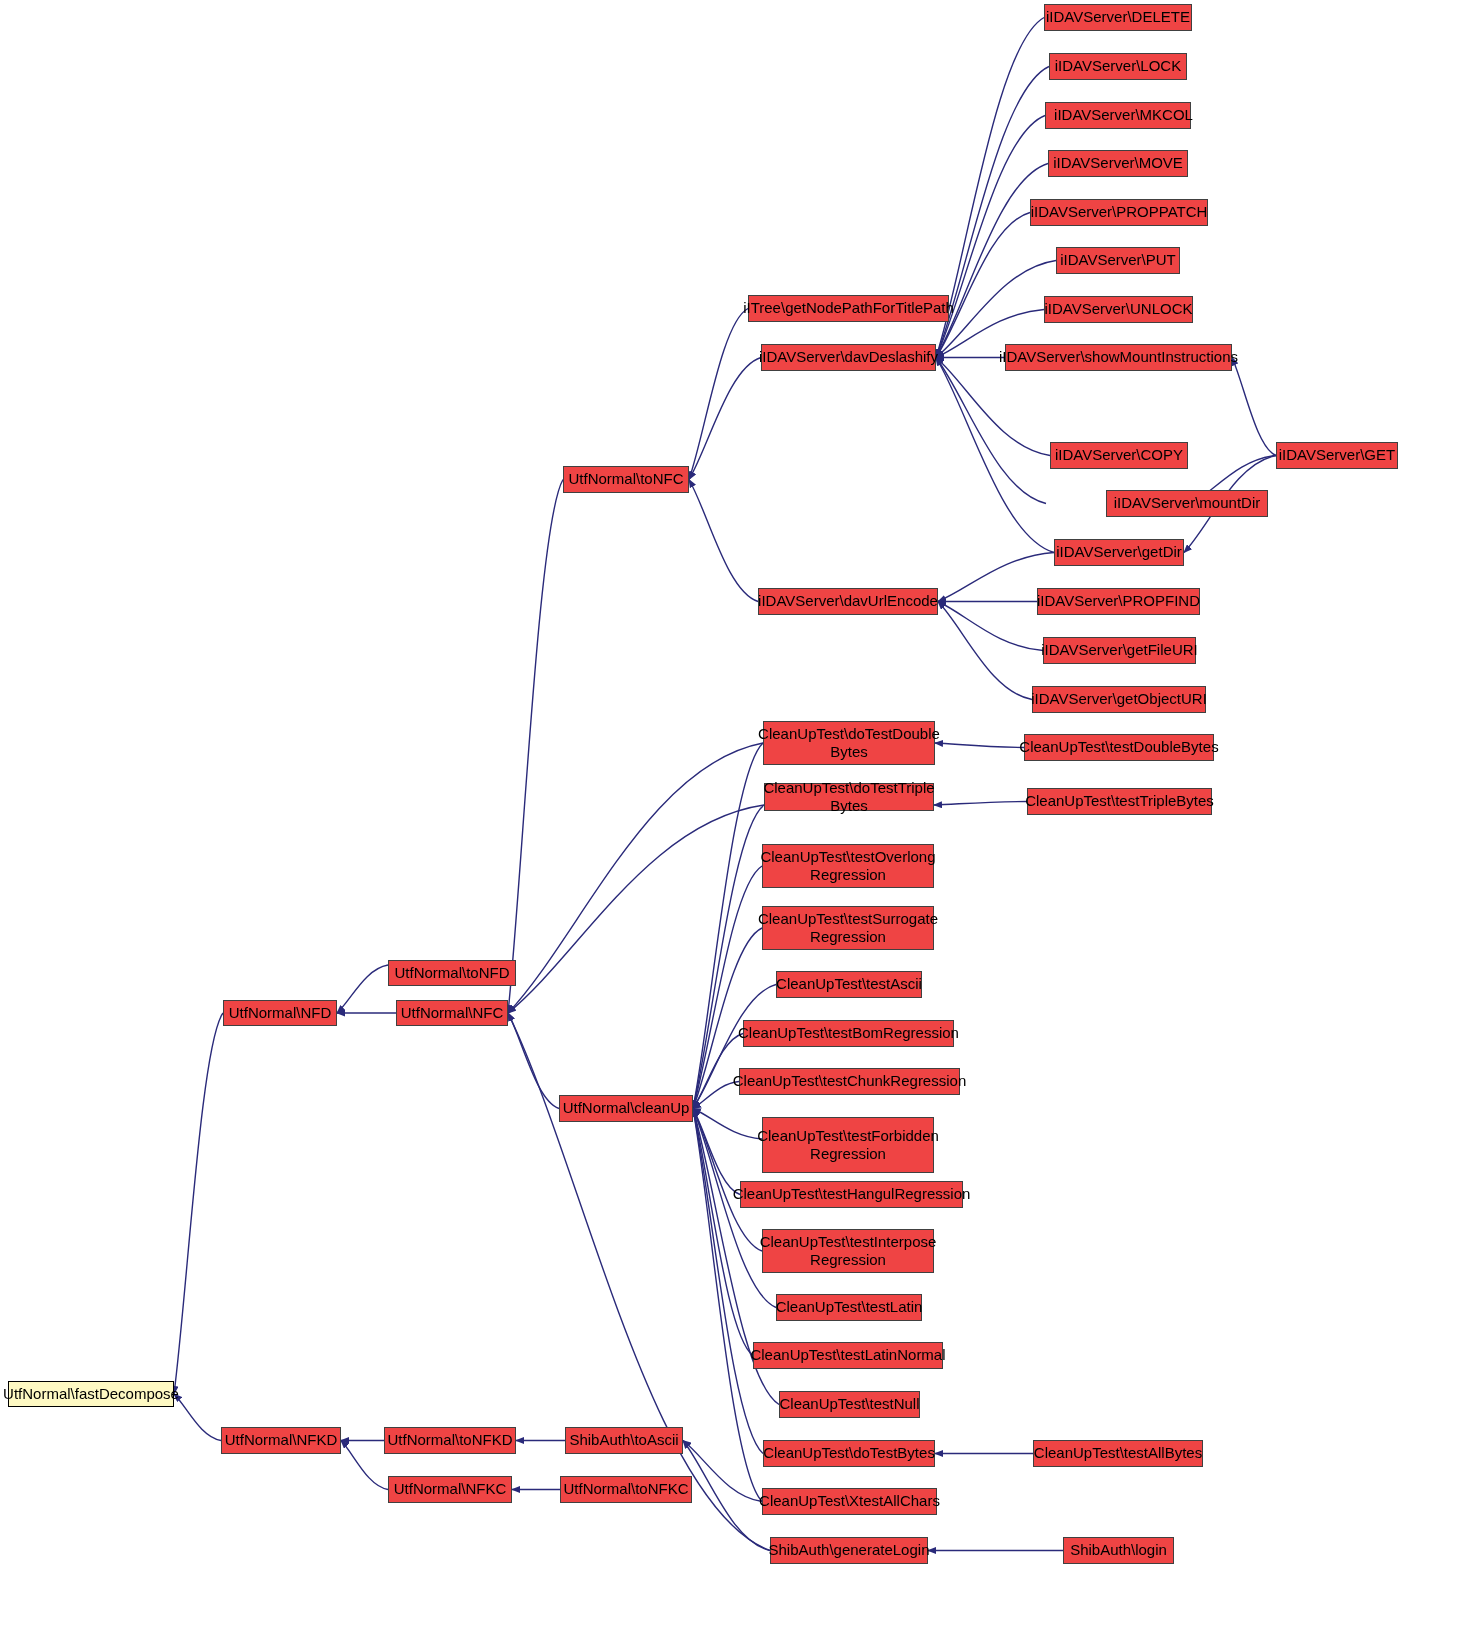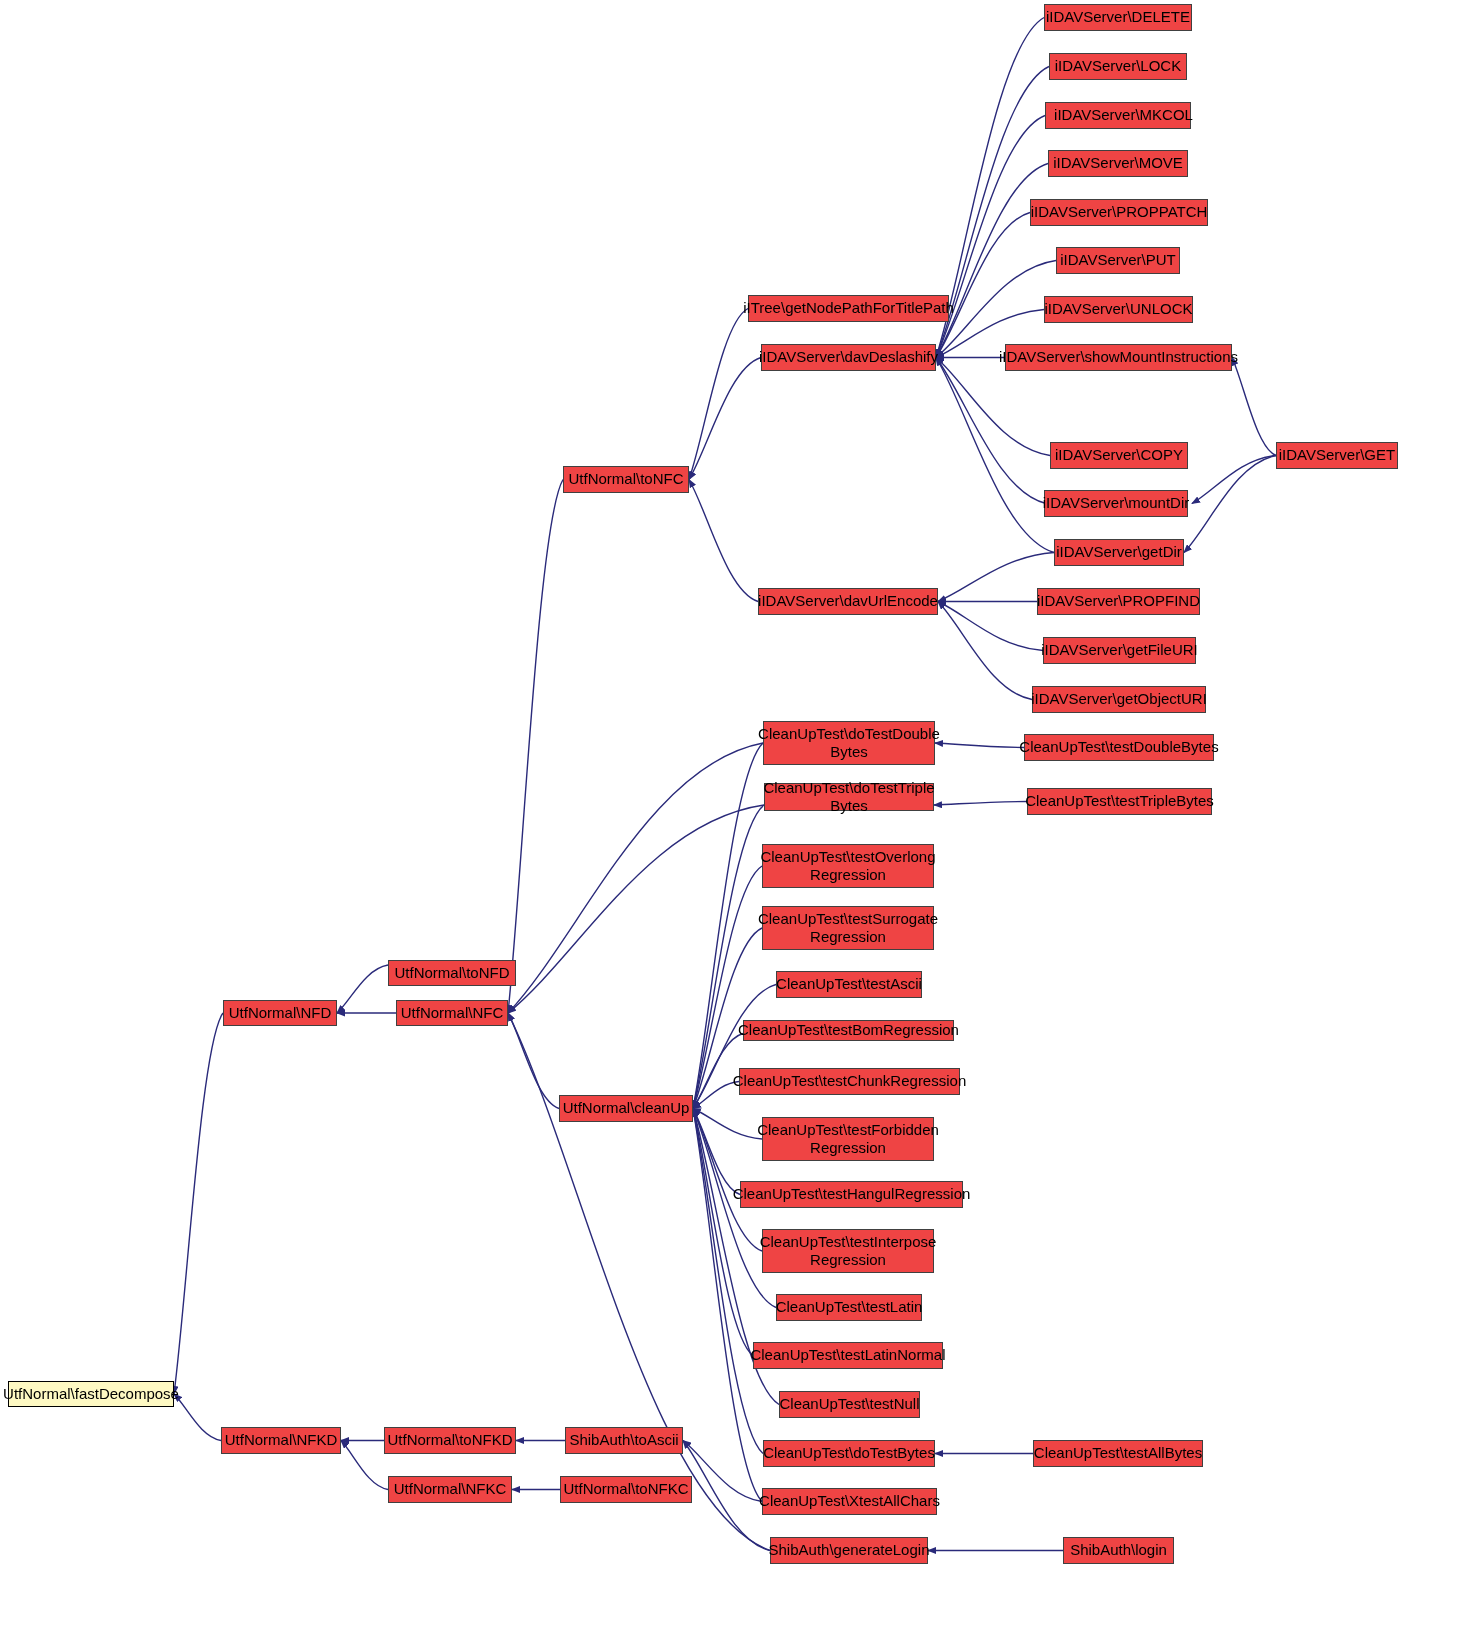--- a/index.html
+++ b/index.html
@@ -131,38 +131,38 @@
     <div class="node" style="left: 758px; top: 588px; width: 180px; height: 27px;">iIDAVServer\davUrlEncode</div>
     <div class="node" style="left: 1044px; top: 4px; width: 148px; height: 27px;">iIDAVServer\DELETE</div>
     <div class="node" style="left: 1049px; top: 53px; width: 138px; height: 27px;">iIDAVServer\LOCK</div>
     <div class="node" style="left: 1045px; top: 102px; width: 146px; height: 27px; padding-left: 11px;">iIDAVServer\MKCOL</div>
     <div class="node" style="left: 1048px; top: 150px; width: 140px; height: 27px;">iIDAVServer\MOVE</div>
     <div class="node" style="left: 1030px; top: 199px; width: 178px; height: 27px;">iIDAVServer\PROPPATCH</div>
     <div class="node" style="left: 1056px; top: 247px; width: 124px; height: 27px;">iIDAVServer\PUT</div>
     <div class="node" style="left: 1044px; top: 296px; width: 149px; height: 27px;">iIDAVServer\UNLOCK</div>
     <div class="node" style="left: 1005px; top: 344px; width: 227px; height: 27px;">iIDAVServer\showMountInstructions</div>
     <div class="node" style="left: 1050px; top: 442px; width: 138px; height: 27px;">iIDAVServer\COPY</div>
-    <div class="node" style="left: 1044px; top: 490px; width: 144px; height: 27px;">iIDAVServer\mountDir</div>
+    <div class="node" style="left: 1106px; top: 490px; width: 162px; height: 27px;">iIDAVServer\mountDir</div>
     <div class="node" style="left: 1054px; top: 539px; width: 130px; height: 27px;">iIDAVServer\getDir</div>
     <div class="node" style="left: 1037px; top: 588px; width: 163px; height: 27px;">iIDAVServer\PROPFIND</div>
     <div class="node" style="left: 1043px; top: 637px; width: 153px; height: 27px;">iIDAVServer\getFileURI</div>
     <div class="node" style="left: 1032px; top: 686px; width: 174px; height: 27px;">iIDAVServer\getObjectURI</div>
     <div class="node" style="left: 1276px; top: 442px; width: 122px; height: 27px;">iIDAVServer\GET</div>
     <div class="node two-line" style="left: 763px; top: 721px; width: 172px; height: 44px;">CleanUpTest\doTestDouble
 Bytes</div>
     <div class="node two-line" style="left: 764px; top: 783px; width: 170px; height: 28px;">CleanUpTest\doTestTriple
 Bytes</div>
     <div class="node two-line" style="left: 762px; top: 844px; width: 172px; height: 44px;">CleanUpTest\testOverlong
 Regression</div>
     <div class="node two-line" style="left: 762px; top: 906px; width: 172px; height: 44px;">CleanUpTest\testSurrogate
 Regression</div>
     <div class="node" style="left: 776px; top: 971px; width: 146px; height: 27px;">CleanUpTest\testAscii</div>
-    <div class="node" style="left: 743px; top: 1020px; width: 211px; height: 21px;">CleanUpTest\testBomRegression</div>
+    <div class="node" style="left: 743px; top: 1020px; width: 211px; height: 27px;">CleanUpTest\testBomRegression</div>
     <div class="node" style="left: 739px; top: 1068px; width: 221px; height: 27px;">CleanUpTest\testChunkRegression</div>
-    <div class="node two-line" style="left: 762px; top: 1117px; width: 172px; height: 44px;">CleanUpTest\testForbidden
+    <div class="node two-line" style="left: 762px; top: 1117px; width: 172px; height: 56px;">CleanUpTest\testForbidden
 Regression</div>
     <div class="node" style="left: 740px; top: 1181px; width: 223px; height: 27px;">CleanUpTest\testHangulRegression</div>
     <div class="node two-line" style="left: 762px; top: 1229px; width: 172px; height: 44px;">CleanUpTest\testInterpose
 Regression</div>
     <div class="node" style="left: 776px; top: 1294px; width: 146px; height: 27px;">CleanUpTest\testLatin</div>
     <div class="node" style="left: 753px; top: 1342px; width: 190px; height: 27px;">CleanUpTest\testLatinNormal</div>
     <div class="node" style="left: 779px; top: 1391px; width: 141px; height: 27px;">CleanUpTest\testNull</div>
     <div class="node" style="left: 763px; top: 1440px; width: 172px; height: 27px;">CleanUpTest\doTestBytes</div>
     <div class="node" style="left: 762px; top: 1488px; width: 175px; height: 27px;">CleanUpTest\XtestAllChars</div>
     <div class="node" style="left: 770px; top: 1537px; width: 158px; height: 27px;">ShibAuth\generateLogin</div>

